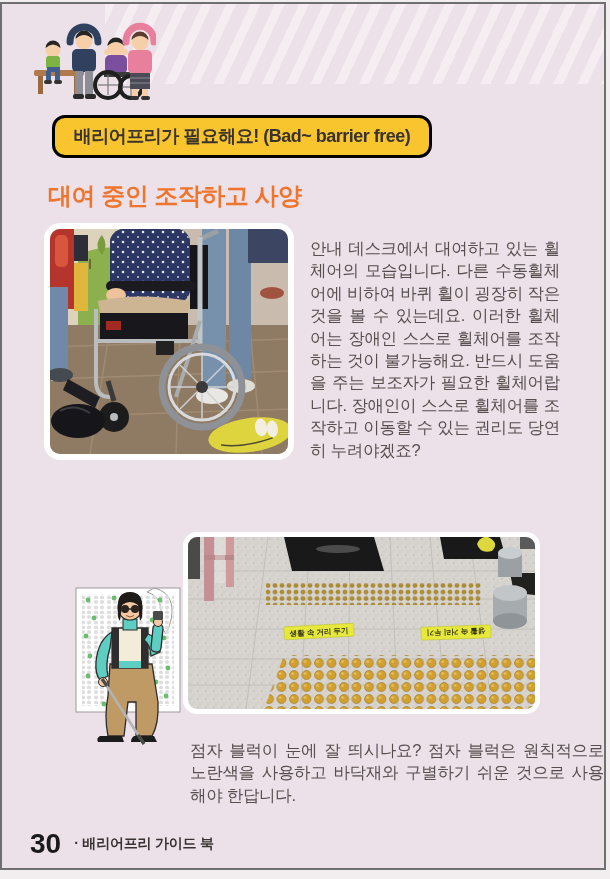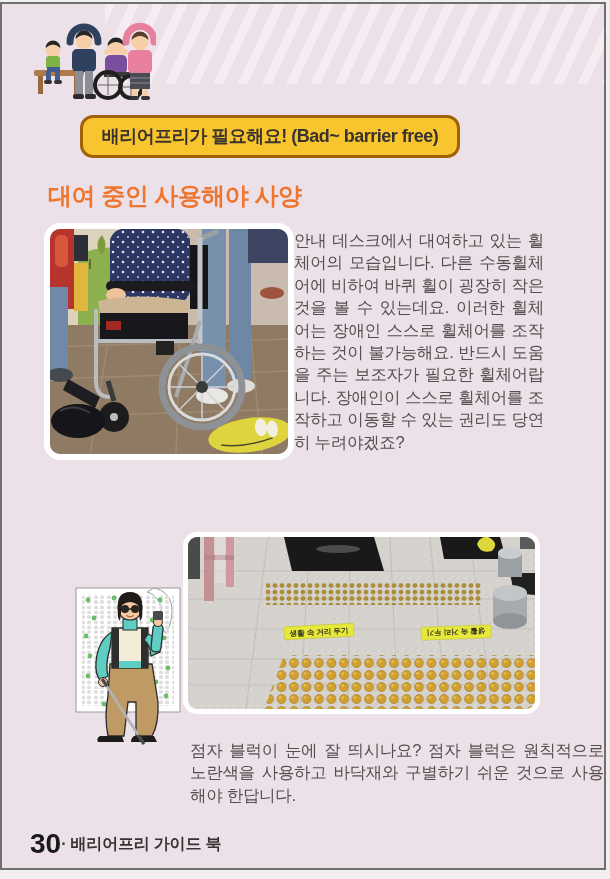--- a/index.html
+++ b/index.html
@@ -12,43 +12,43 @@
     position:absolute;left:0;top:2px;width:602px;height:864px;
     border:2px solid #6f6f6f;background:#ece0e9;overflow:hidden;
   }
   .stripes{
     position:absolute;left:103px;top:0;right:0;height:80px;
     background:repeating-linear-gradient(115deg,#f6edf2 0 9px,rgba(246,237,242,0) 9px 22px);
   }
   .people-illustration{position:absolute;left:30px;top:4px;width:124px;height:96px;}
   .badge{
     position:absolute;left:50px;top:111px;width:380px;height:43px;box-sizing:border-box;
-    background:#f9c52f;border:3px solid #a16207;border-radius:13px;
+    background:#f9c52f;border:3px solid #000000;border-radius:13px;
     text-align:center;line-height:37px;font-size:18px;font-weight:800;
-    color:#3a332d;letter-spacing:-0.5px;white-space:nowrap;margin-left:28px;
+    color:#3a332d;letter-spacing:-0.5px;white-space:nowrap;
   }
   .section-title{
     position:absolute;left:46px;top:176px;width:400px;
     font-size:24px;font-weight:800;color:#f0752c;letter-spacing:-0.5px;
   }
   .photo-frame{position:absolute;background:#ffffff;box-sizing:border-box;}
   .photo1{left:42px;top:219px;width:250px;height:237px;border-radius:16px;padding:6px;}
   .photo1-inner{width:238px;height:225px;border-radius:10px;overflow:hidden;}
   .photo2{left:181px;top:528px;width:357px;height:182px;border-radius:14px;padding:5px;}
   .photo2-inner{width:347px;height:172px;border-radius:9px;overflow:hidden;}
   .body-par{
     color:#564f4d;font-size:16.5px;line-height:22.4px;
     text-align:justify;word-break:break-all;letter-spacing:-0.3px;
   }
-  .par1{position:absolute;left:292px;top:225px;width:250px;}
+  .par1{position:absolute;left:292px;top:233px;width:250px;padding-left:16px;}
   .par2{position:absolute;left:188px;top:719px;width:414px;margin-top:16px;}
   .blind-illustration{position:absolute;left:58px;top:580px;width:140px;height:168px;}
   .footer{position:absolute;left:28px;top:824px;width:400px;}
   .page-num{font-size:28px;font-weight:700;color:#1a1a1a;display:inline-block;vertical-align:middle;}
-  .book-title{font-size:16px;font-weight:700;color:#37322f;vertical-align:middle;letter-spacing:-0.2px;}
+  .book-title{font-size:14px;font-weight:700;color:#37322f;margin-left:13px;vertical-align:middle;letter-spacing:-0.2px;}
   svg{display:block;}
 </style>
 </head>
 <body>
 
 <div class="page">
 
   <div class="stripes"></div>
 
   <svg class="people-illustration" viewBox="0 0 124 96">
@@ -97,21 +97,21 @@
     <rect x="100" y="81" width="6" height="8" fill="#f6cfa8"></rect>
     <rect x="110" y="81" width="6" height="8" fill="#f6cfa8"></rect>
     <rect x="98" y="88" width="9" height="4" rx="2" fill="#333333"></rect>
     <rect x="109" y="88" width="9" height="4" rx="2" fill="#333333"></rect>
   </svg>
 
   <div class="badge">
     <span>배리어프리가 필요해요! (Bad~ barrier free)</span>
   </div>
 
-  <div class="section-title">대여 중인 사용해야 사양</div>
+  <div class="section-title">대여 중인 조작하고 사양</div>
 
   <div class="photo-frame photo1">
     <div class="photo1-inner">
       <svg viewBox="0 0 238 225" width="238" height="225">
         <rect width="238" height="225" fill="#c9bcae"></rect>
 
         <rect x="0" y="0" width="92" height="100" fill="#ddd3bd"></rect>
         <path d="M28,26 q34,-16 64,2 v72 h-64 z" fill="#8db04e"></path>
         <path d="M52,6 q7,10 0,20 q-9,-10 0,-20" fill="#7a9b3e"></path>
         <line x1="40" y1="30" x2="40" y2="40" stroke="#6d4f2f" stroke-width="1.5"></line>

